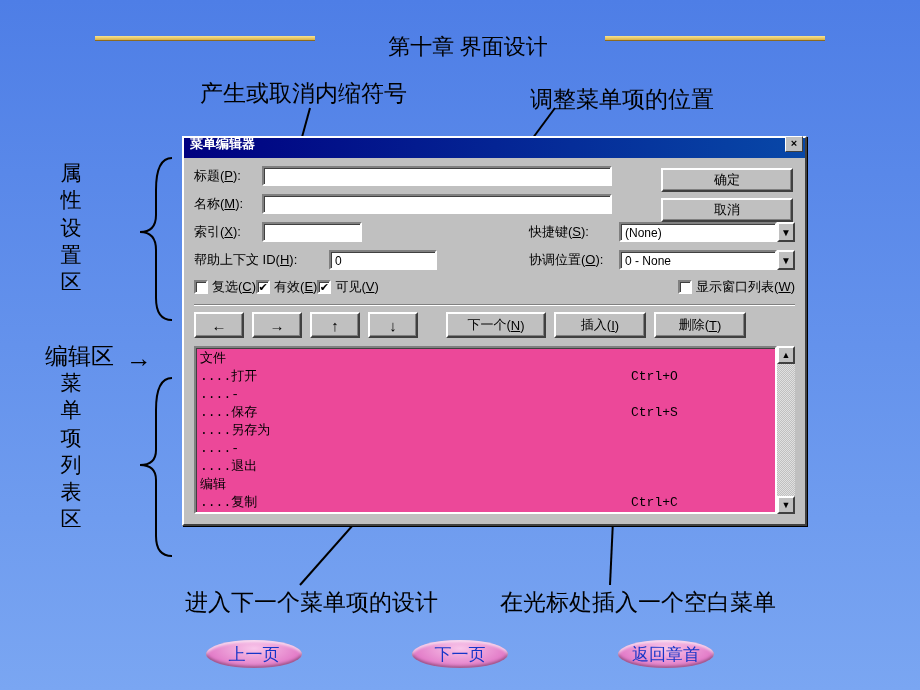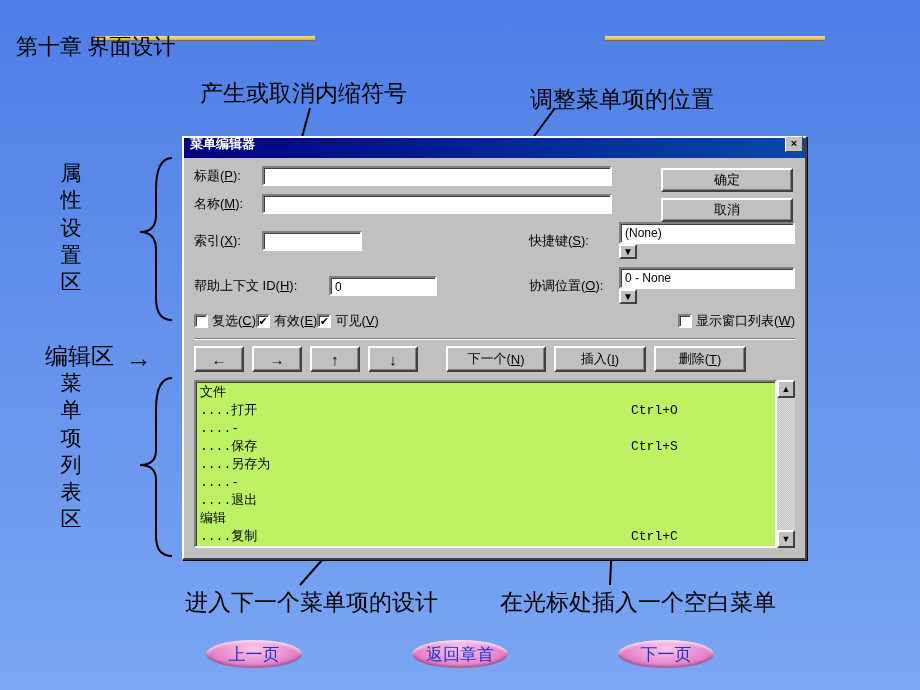--- a/index.html
+++ b/index.html
@@ -8,20 +8,21 @@
     width: 920px; height: 690px;
     background: linear-gradient(to bottom, #4e7ee6 0%, #7aa6f2 100%);
     font-family: "SimSun", "Microsoft YaHei", serif;
     font-size: 14px;
     position: relative;
     overflow: hidden;
   }
   .slide-title {
     position: absolute;
     top: 32px; left: 16px; right: 0;
+    text-align: center;
     font-size: 22px;
     color: #000;
     font-family: "KaiTi", "SimSun", serif;
   }
   .hr-line {
     position: absolute;
     height: 4px;
     background: linear-gradient(to bottom, #f9e38e, #d8b24b);
     box-shadow: 0 1px 0 #8c6a20;
   }
@@ -119,21 +120,20 @@
     height: 24px;
     display: flex;
     align-items: center;
     justify-content: center;
     font-size: 13px;
     margin-bottom: 6px;
   }
   .combo {
     display: flex;
     width: 176px;
-    flex-direction: column;
   }
   .combo .combo-text {
     flex: 1;
     background: #fff;
     border: 2px solid;
     border-color: #808080 #fff #fff #808080;
     box-shadow: inset 1px 1px 0 #404040;
     height: 20px;
     padding: 0 4px;
     line-height: 18px;
@@ -181,21 +181,21 @@
   .tbtn-arrow { width: 50px; font-size: 15px; font-weight: bold; }
   .tbtn-next  { width: 100px; }
   .tbtn-ins   { width: 92px; }
   .tbtn-del   { width: 92px; }
 
   .spacer-small { width: 12px; }
 
   .listbox-wrap { display: flex; }
   .listbox {
     flex: 1;
-    background: #bef264;
+    background: #ec4899;
     border: 2px solid;
     border-color: #808080 #fff #fff #808080;
     box-shadow: inset 1px 1px 0 #404040;
     height: 168px;
     font-size: 13px;
     font-family: "Courier New","SimSun",monospace;
     padding: 2px 4px;
     overflow: hidden;
   }
   .li-row { display: flex; line-height: 18px; white-space: pre; }
@@ -384,15 +384,15 @@
         <div class="vs-track"></div>
         <div class="vs-btn">▼</div>
       </div>
     </div>
 
   </div>
 </div>
 
 <div class="nav-row">
   <div class="nav-btn">上一页</div>
+  <div class="nav-btn">下一页</div>
   <div class="nav-btn">返回章首</div>
-  <div class="nav-btn">下一页</div>
 </div>
 
 </body></html>

